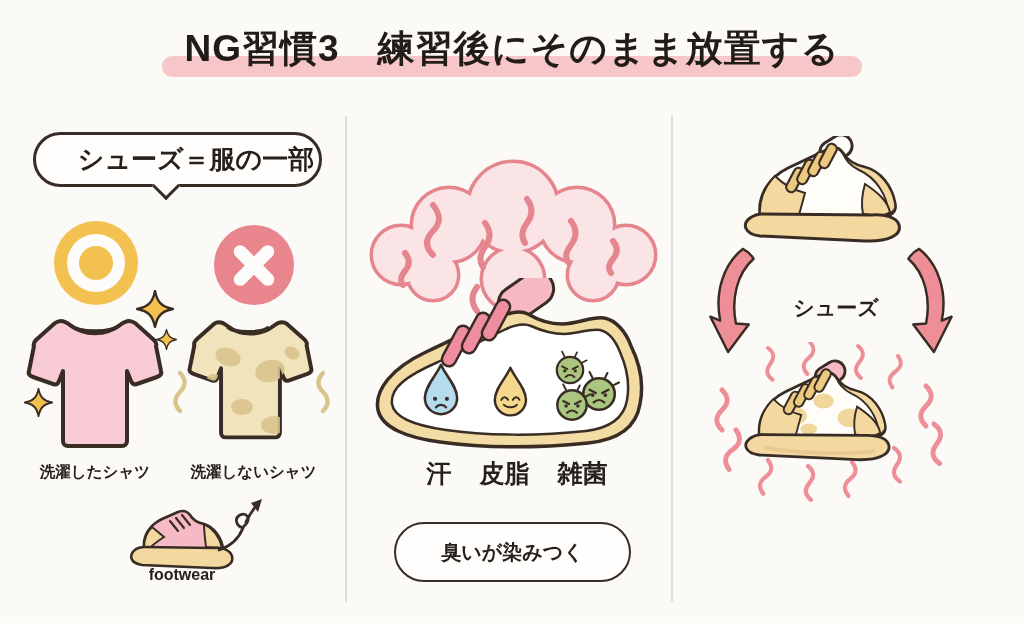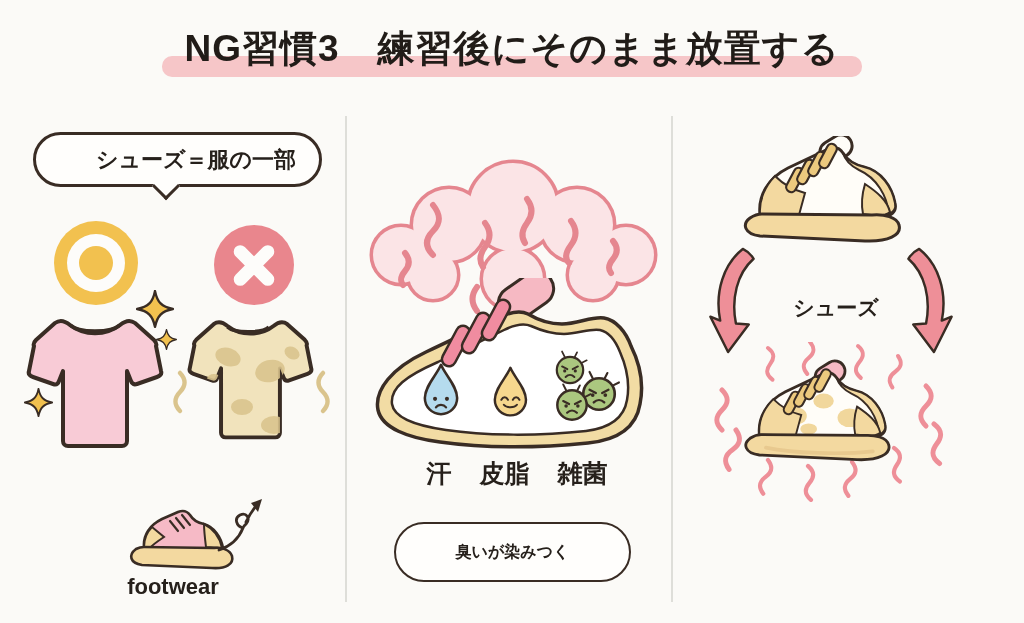--- a/index.html
+++ b/index.html
@@ -15,37 +15,37 @@
   .jp{font-weight:bold;color:#26201b;}
   
   .title-hl{left:162px;top:56px;width:700px;height:21px;background:var(--highlight);border-radius:10px;}
   .title{left:0;top:24px;width:1024px;text-align:center;font-size:37px;font-weight:bold;
          color:var(--title_ink);letter-spacing:1px;}
   
   .vdiv{top:116px;width:2px;height:486px;background:var(--divider);}
   
   .bubble{left:33px;top:132px;width:289px;height:55px;background:var(--bubble_bg);
           border:3px solid var(--ink);border-radius:28px;z-index:3;}
-  .bubble span{position:relative;z-index:5;font-size:22px;margin-left:37px;}
+  .bubble span{position:relative;z-index:5;font-size:26px;margin-left:37px;}
   .tail{left:156px;top:176px;width:20px;height:20px;background:var(--bubble_bg);
         border-right:3px solid var(--ink);border-bottom:3px solid var(--ink);
         transform:rotate(45deg);z-index:4;}
   
   .ok-outer{left:54px;top:221px;width:84px;height:84px;border-radius:50%;background:var(--gold);}
   .ok-mid{width:58px;height:58px;border-radius:50%;background:#FDFCFA;}
   .ok-core{width:34px;height:34px;border-radius:50%;background:var(--gold);}
   .ng-circle{left:214px;top:225px;width:80px;height:80px;border-radius:50%;background:var(--ng_pink);}
   .ng-bar{position:absolute;width:52px;height:13px;border-radius:7px;background:#FDFCFA;}
   
   .lbl{text-align:center;font-weight:bold;color:#26201b;}
   .shirt-lbl{top:462px;font-size:15.5px;}
-  .foot-lbl{left:113px;top:566px;width:120px;font-size:22px;margin-top:8px;}
+  .foot-lbl{left:122px;top:566px;width:120px;font-size:16px;}
   .cause-row{left:354px;top:457px;width:326px;display:flex;justify-content:center;gap:28px;
              font-size:25px;font-weight:bold;color:#26201b;}
-  .pill{background:var(--bubble_bg);border:2.5px solid var(--ink);border-radius:30px;font-size:16px;}
+  .pill{background:var(--bubble_bg);border:2.5px solid var(--ink);border-radius:30px;font-size:20px;}
   .pill-mid{left:394px;top:522px;width:237px;height:60px;}
   .pill-right{left:706px;top:521px;width:253px;height:61px;}
   .new-lbl{left:676px;top:240px;width:320px;font-size:21px;}
   .repeat-lbl{left:676px;top:294px;width:320px;font-size:21px;}
   svg{display:block;}
 </style>
 </head>
 <body>
 
 <div class="stage">
@@ -117,20 +117,22 @@
         <ellipse cx="42" cy="66" rx="7" ry="5"></ellipse>
         <ellipse cx="120" cy="40" rx="8" ry="6" transform="rotate(30 120 40)"></ellipse>
       </g>
       <path d="M15,2 m0,0"></path>
       <path d="M28,13 C35,20 66,20 73,13" transform="translate(15,2) scale(0.92) translate(16,0)" fill="none" stroke="#392C24" stroke-width="3.8"></path>
     </g>
     <path d="M8,60 C14,66 14,73 8,79 C2,85 2,92 8,98" fill="none" stroke="#DAC48D" stroke-width="4.5" stroke-linecap="round"></path>
     <path d="M151,60 C145,66 145,73 151,79 C157,85 157,92 151,98" fill="none" stroke="#DAC48D" stroke-width="4.5" stroke-linecap="round"></path>
   </svg>
 
+  <div class="abs lbl shirt-lbl" style="left:20px;width:150px">洗濯したシャツ</div>
+  <div class="abs lbl shirt-lbl" style="left:176px;width:155px">洗濯しないシャツ</div>
 
   <svg class="abs" style="left:126px;top:505px" width="112" height="66" viewBox="0 0 112 66">
     <path d="M18,42 C17,30 24,20 36,14 L52,7 C57,5 61,6 64,10 C67,15 72,18 78,19 C88,22 95,32 97,43 L20,44 Z" fill="#F6BAC6" stroke="#392C24" stroke-width="2.6" stroke-linejoin="round"></path>
     <path d="M18,42 C18,34 21,27 26,22 L38,32 C32,36 26,40 24,43 Z" fill="#F3D9A0" stroke="#392C24" stroke-width="2"></path>
     <path d="M78,19 C88,24 94,33 96,43 L80,42 C79,34 78,26 78,19 Z" fill="#F3D9A0" stroke="#392C24" stroke-width="2"></path>
     <path d="M44,16 L52,26 M50,13 L58,23 M56,10 L64,20" stroke="#392C24" stroke-width="2.2" stroke-linecap="round"></path>
     <path d="M10,44 C2,50 4,58 16,60 L86,63 C100,64 108,59 106,51 C104,45 96,42 88,43 L18,42 C15,42 12,43 10,44 Z" fill="#F3D9A0" stroke="#392C24" stroke-width="2.6" stroke-linejoin="round"></path>
   </svg>
 
   <svg class="abs" style="left:216px;top:494px" width="50" height="60" viewBox="0 0 50 60">

